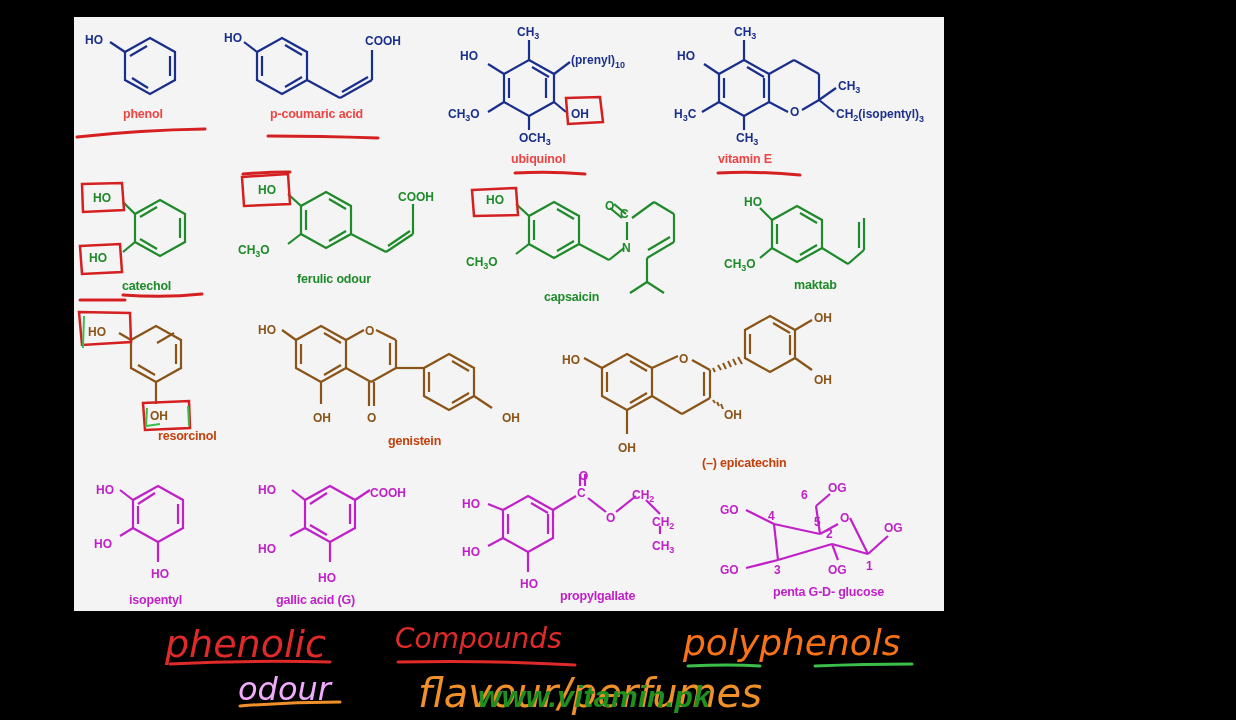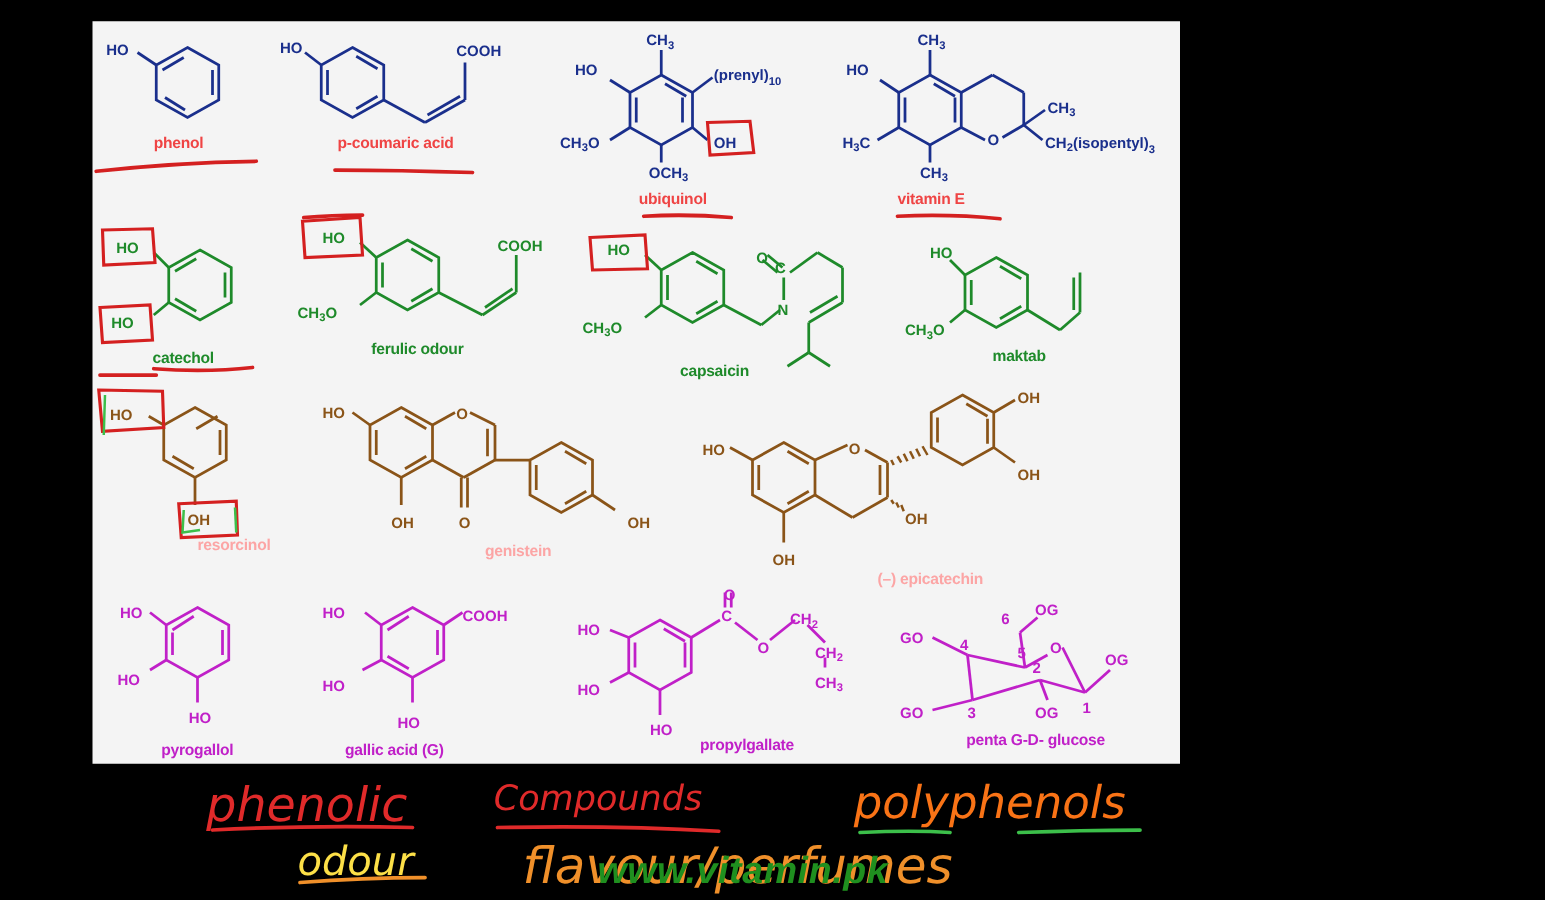--- a/index.html
+++ b/index.html
@@ -1,21 +1,21 @@
 <!DOCTYPE html>
 <html><head>
 <meta charset="utf-8">
 <style>
   html,body{margin:0;padding:0;background:#000;}
   body{width:1236px;height:720px;position:relative;overflow:hidden;font-family:"Liberation Sans",sans-serif;}
   .panel{position:absolute;left:74px;top:17px;width:870px;height:594px;background:#f4f4f4;}
   .mol{position:absolute;}
   .mol svg{display:block;overflow:visible;}
   .lbl{position:absolute;font-weight:bold;font-size:12.5px;white-space:nowrap;letter-spacing:-0.2px;}
-  .blue{color:#ef4444;} .green{color:#1e8a2a;} .brown{color:#fca5a5;padding-left:32px;} .magenta{color:#c020c8;}
+  .blue{color:#ef4444;} .green{color:#1e8a2a;} .brown{color:#c2410c;padding-left:32px;} .magenta{color:#c020c8;}
   svg text{font-family:"Liberation Sans",sans-serif;font-weight:bold;font-size:12px;}
   .hand{position:absolute;font-family:"DejaVu Sans",sans-serif;font-style:italic;white-space:nowrap;}
   .watermark{position:absolute;left:478px;top:680px;font-family:"Liberation Sans",sans-serif;font-weight:bold;font-style:italic;font-size:30px;color:#1f8f1f;letter-spacing:0.5px;}
 </style>
 </head>
 <body>
 
 <div class="panel"></div>
 
 <div class="mol" style="left:80px;top:28px;">
@@ -323,21 +323,21 @@
         <line x1="44" y1="28" x2="44" y2="46"></line>
       <line x1="39" y1="22" x2="26" y2="12"></line>
         <line x1="39" y1="50" x2="26" y2="58"></line>
         <line x1="64" y1="64" x2="64" y2="84"></line>
     </g>
     <text x="2" y="16" fill="#c020c8">HO</text>
     <text x="0" y="70" fill="#c020c8">HO</text>
     <text x="57" y="100" fill="#c020c8">HO</text>
   </svg>
 </div>
-<div class="lbl magenta" style="left:129px;top:593px;">pyrogallol</div>
+<div class="lbl magenta" style="left:129px;top:593px;">isopentyl</div>
 
 <div class="mol" style="left:256px;top:478px;">
   <svg width="170" height="110">
     <g stroke="#c020c8" stroke-width="2.2" fill="none">
       <polygon points="74,8 99,22 99,50 74,64 49,50 49,22"></polygon>
       <line x1="94" y1="26" x2="94" y2="46"></line>
         <line x1="54" y1="26" x2="71" y2="15"></line>
         <line x1="54" y1="47" x2="71" y2="57"></line>
       <line x1="49" y1="22" x2="36" y2="12"></line>
         <line x1="49" y1="50" x2="34" y2="58"></line>
@@ -411,21 +411,21 @@
     <text x="50" y="46" fill="#c020c8">4</text>
     <text x="96" y="52" fill="#c020c8">5</text>
     <text x="83" y="25" fill="#c020c8">6</text>
   </svg>
 </div>
 <div class="lbl magenta" style="left:754px;top:585px;padding-left:19px;">penta G-D- glucose</div>
 
 <div class="hand" style="left:165px;top:622px;font-size:38px;color:#e02a2a;">phenolic</div>
 <div class="hand" style="left:395px;top:622px;font-size:28px;color:#e02a2a;">Compounds</div>
 <div class="hand" style="left:683px;top:622px;font-size:36px;color:#f97316;">polyphenols</div>
-<div class="hand" style="left:238px;top:670px;font-size:32px;color:#fde047;">odour</div>
+<div class="hand" style="left:238px;top:670px;font-size:32px;color:#f0abfc;">odour</div>
 <div class="hand" style="left:418px;top:670px;font-size:40px;color:#f0902a;">flavour/perfumes</div>
 
 <svg style="position:absolute;left:0;top:0;" width="1236" height="720">
   <g fill="none" stroke-linecap="round" stroke-width="3">
     <path d="M170,664 Q250,660 330,662" stroke="#e02a2a"></path>
     <path d="M398,662 Q490,660 575,665" stroke="#e02a2a"></path>
     <path d="M688,666 Q730,664 760,666" stroke="#3cbf4a"></path>
     <path d="M815,666 Q865,664 912,664" stroke="#3cbf4a"></path>
     <path d="M240,706 Q290,702 340,702" stroke="#f0902a"></path>
   </g>

